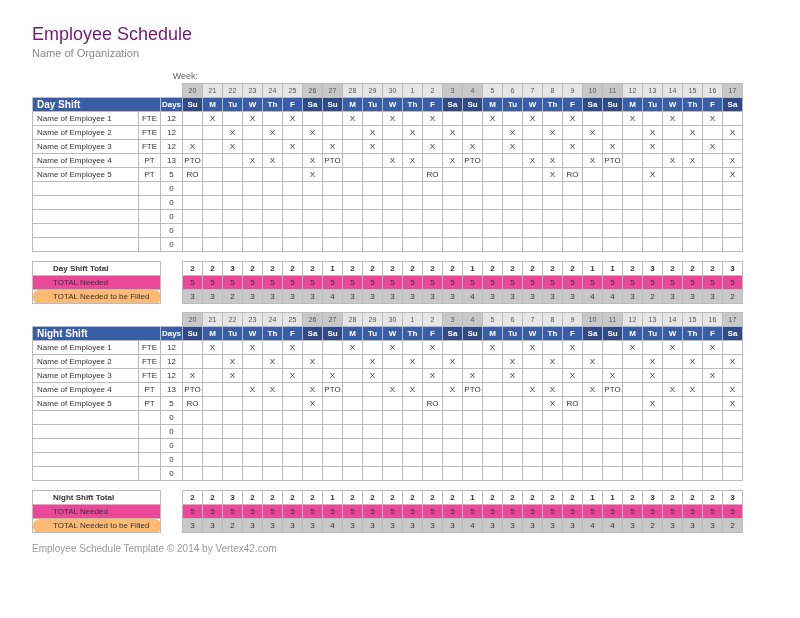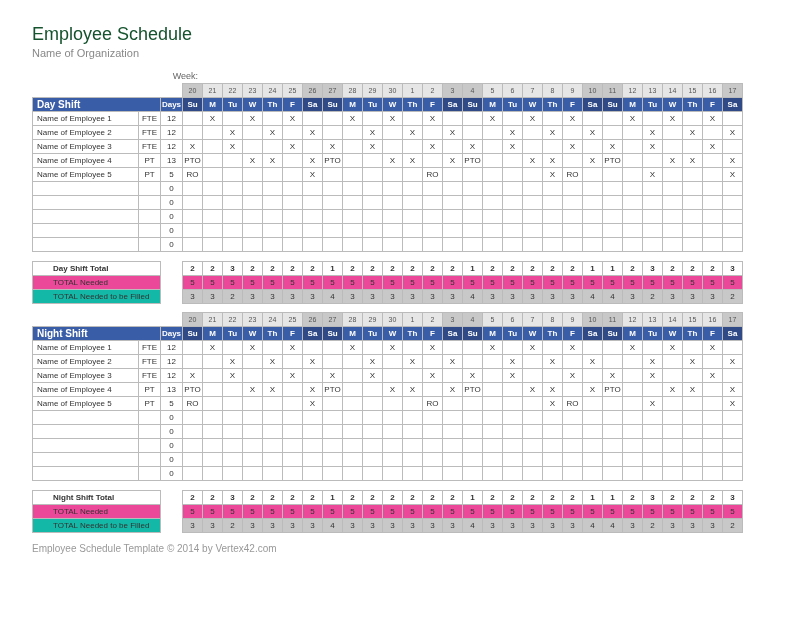--- a/index.html
+++ b/index.html
@@ -5,21 +5,21 @@
   * { box-sizing: border-box; }
   body {
     margin: 0;
     padding: 24px 32px 12px 32px;
     font-family: Arial, Helvetica, sans-serif;
     font-size: 9px;
     color: #333;
     background: #fff;
     width: 800px;
   }
-  .title { font-size: 18px; color: #14532d; margin: 0 0 2px 0; font-weight: normal; }
+  .title { font-size: 18px; color: #701a75; margin: 0 0 2px 0; font-weight: normal; }
   .subtitle { font-size: 11px; color: #888; margin: 0 0 12px 0; }
   .week-row { margin-bottom: 2px; }
   .week-label { display: inline-block; width: 168px; text-align: right; font-size: 9px; color: #666; padding-right: 2px; }
   .week-dates { display: inline-flex; }
   .week-date { width: 140px; border: 1px solid #bbb; font-size: 9px; padding: 1px 2px; margin-left: -1px; background:#fff; }
   .week-date:first-child { margin-left: 0; }
 
   table { border-collapse: collapse; width: 584px; table-layout: fixed; }
   td, th { border: 1px solid #bbb; padding: 0; text-align: center; font-size: 8px; height: 14px; overflow: hidden; }
   col.name { width: 106px; }
@@ -34,21 +34,21 @@
   .hdr-row td.sat, .hdr-row td.sun { background: #2f4a86; }
   .emp td.name { text-align: left; padding-left: 4px; font-size: 8px; margin-left: 32px; }
   .emp td { background: #fff; }
   .blank td { background: #fff; }
   td.name { text-align:left; padding-left:20px; }
 
   .tot-row td { background: #fff; font-weight: bold; }
   .tot-row td.name { font-weight: bold; }
   .needed-row td { background: #ec4899; }
   .fill-row td { background: #c8c8c8; }
-  .fill-row td.name { background: #14b8a6; }
+  .fill-row td.name { background: #fdba74; border-radius: 6px; }
 
   td.sat, td.sun { }
   .emp td.sat, .emp td.sun, .blank td.sat, .blank td.sun,
   .tot-row td.sat, .tot-row td.sun, .needed-row td.sat, .needed-row td.sun { }
   .noborder { border: none; background: transparent !important; }
 
   .footer { display:flex; justify-content:space-between; margin-top:10px; font-size:10px; color:#999; }
 
   .spacer { height: 8px; }
 </style>

